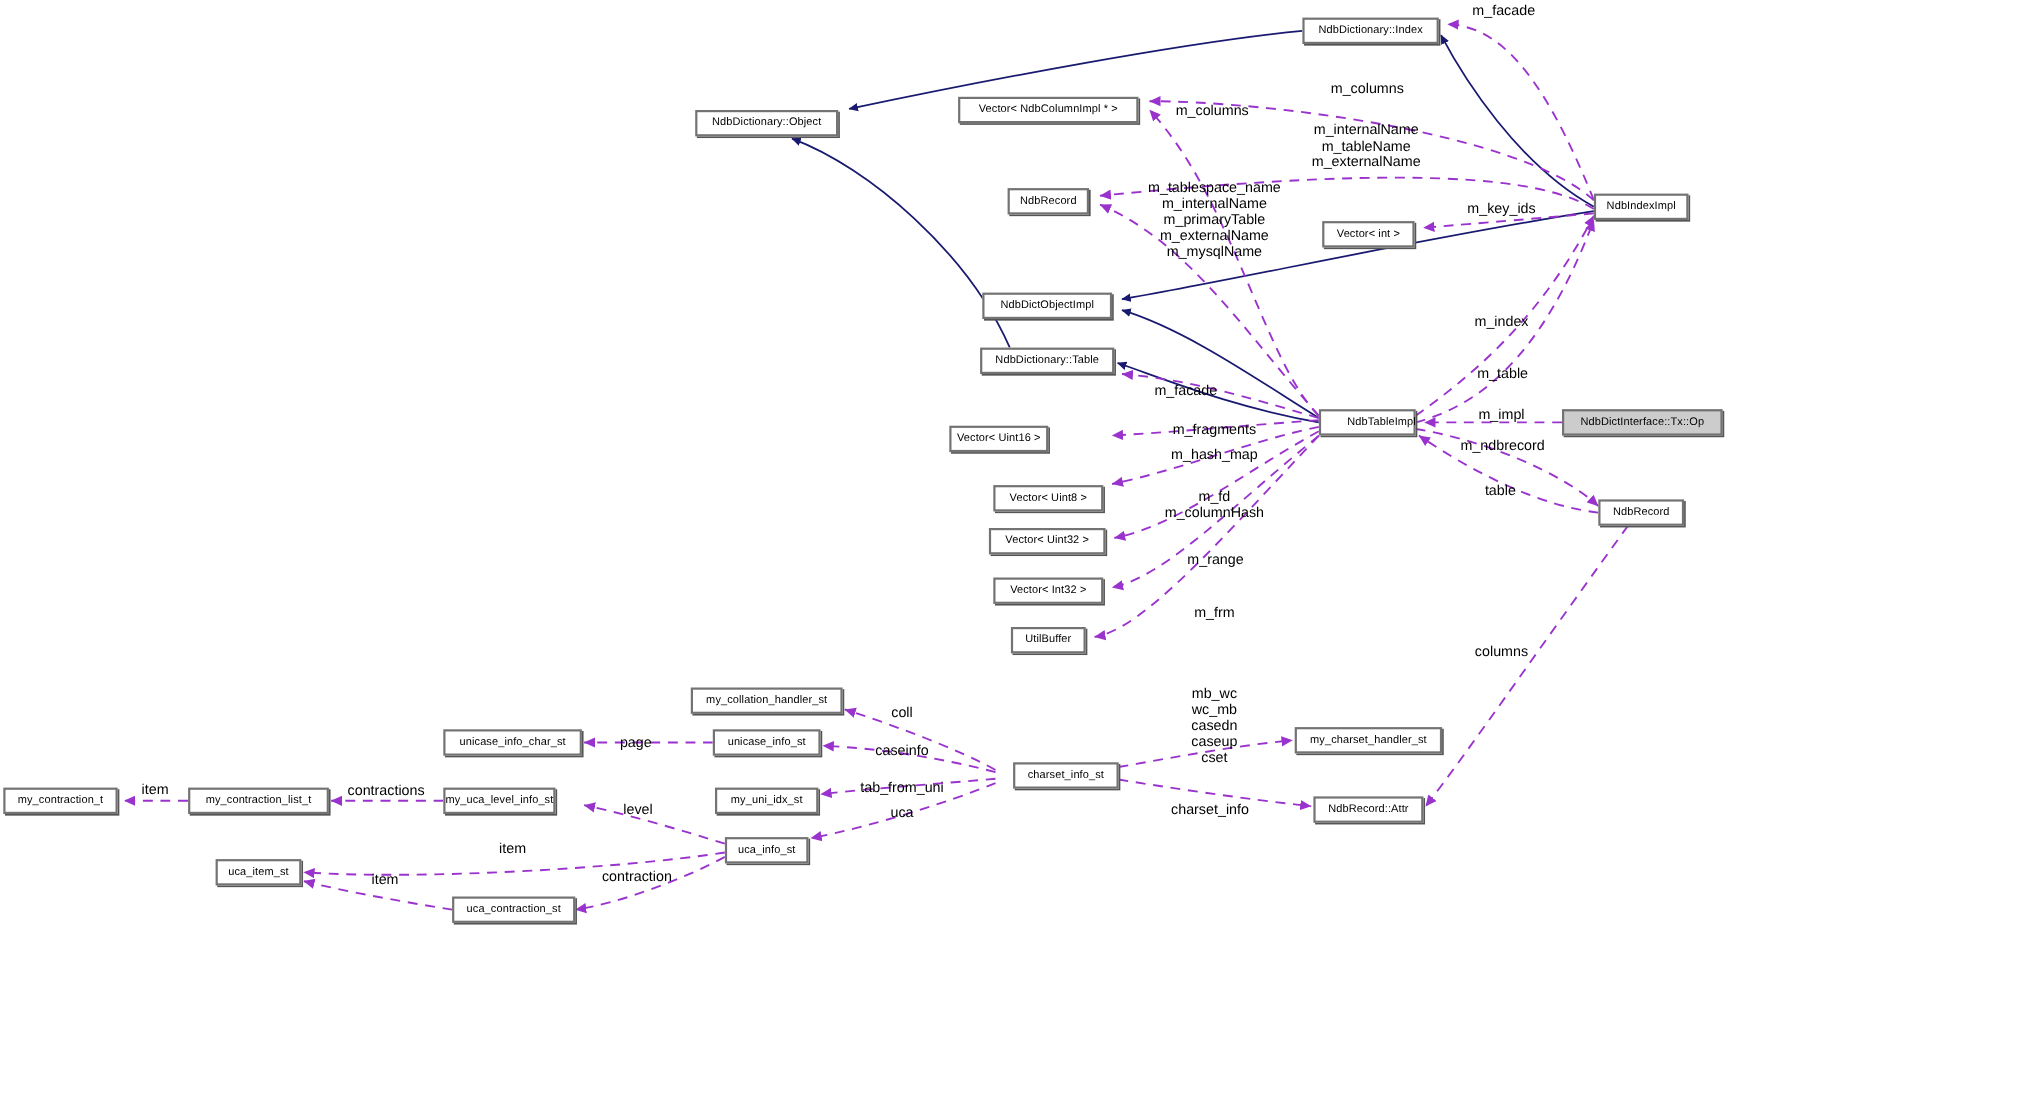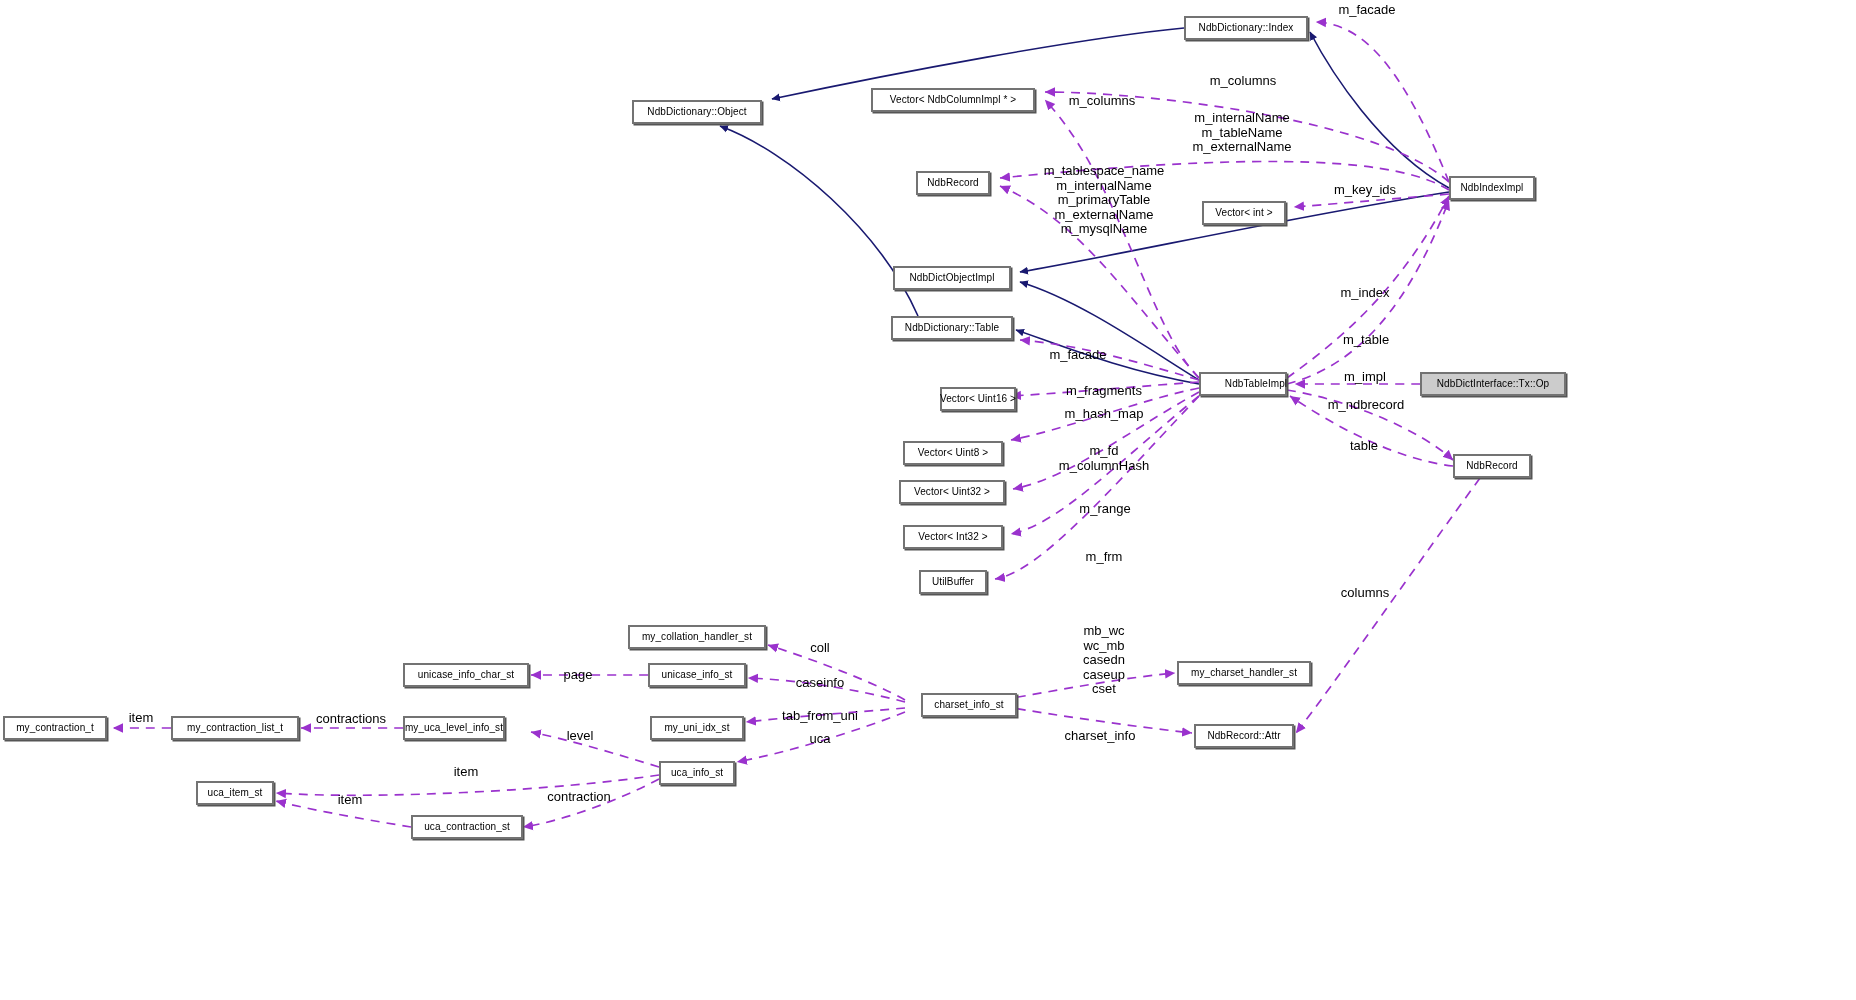--- a/index.html
+++ b/index.html
@@ -94,21 +94,21 @@
 <div class="node" style="left: 1184px; top: 16px; width: 124px; height: 24px;">NdbDictionary::Index</div>
     <div class="node" style="left: 632px; top: 100px; width: 130px; height: 24px;">NdbDictionary::Object</div>
     <div class="node" style="left: 871px; top: 88px; width: 164px; height: 24px;">Vector&lt; NdbColumnImpl * &gt;</div>
     <div class="node" style="left: 916px; top: 171px; width: 74px; height: 24px;">NdbRecord</div>
     <div class="node" style="left: 1449px; top: 176px; width: 86px; height: 24px;">NdbIndexImpl</div>
     <div class="node" style="left: 1202px; top: 201px; width: 84px; height: 24px;">Vector&lt; int &gt;</div>
     <div class="node" style="left: 893px; top: 266px; width: 118px; height: 24px;">NdbDictObjectImpl</div>
     <div class="node" style="left: 891px; top: 316px; width: 122px; height: 24px;">NdbDictionary::Table</div>
     <div class="node" style="left: 1199px; top: 372px; width: 88px; height: 24px; padding-left: 26px;">NdbTableImpl</div>
     <div class="node focus" style="left: 1420px; top: 372px; width: 146px; height: 24px;">NdbDictInterface::Tx::Op</div>
-    <div class="node" style="left: 940px; top: 387px; width: 76px; height: 24px;">Vector&lt; Uint16 &gt;</div>
+    <div class="node" style="left: 863px; top: 387px; width: 90px; height: 24px;">Vector&lt; Uint16 &gt;</div>
     <div class="node" style="left: 903px; top: 431px; width: 100px; height: 24px; margin-top: 10px;">Vector&lt; Uint8 &gt;</div>
     <div class="node" style="left: 1453px; top: 454px; width: 78px; height: 24px;">NdbRecord</div>
     <div class="node" style="left: 899px; top: 480px; width: 106px; height: 24px;">Vector&lt; Uint32 &gt;</div>
     <div class="node" style="left: 903px; top: 525px; width: 100px; height: 24px;">Vector&lt; Int32 &gt;</div>
     <div class="node" style="left: 919px; top: 570px; width: 68px; height: 24px;">UtilBuffer</div>
     <div class="node" style="left: 628px; top: 625px; width: 138px; height: 24px;">my_collation_handler_st</div>
     <div class="node" style="left: 1177px; top: 661px; width: 134px; height: 24px;">my_charset_handler_st</div>
     <div class="node" style="left: 403px; top: 663px; width: 126px; height: 24px;">unicase_info_char_st</div>
     <div class="node" style="left: 648px; top: 663px; width: 98px; height: 24px;">unicase_info_st</div>
     <div class="node" style="left: 905px; top: 693px; width: 96px; height: 24px; margin-left: 16px;">charset_info_st</div>

